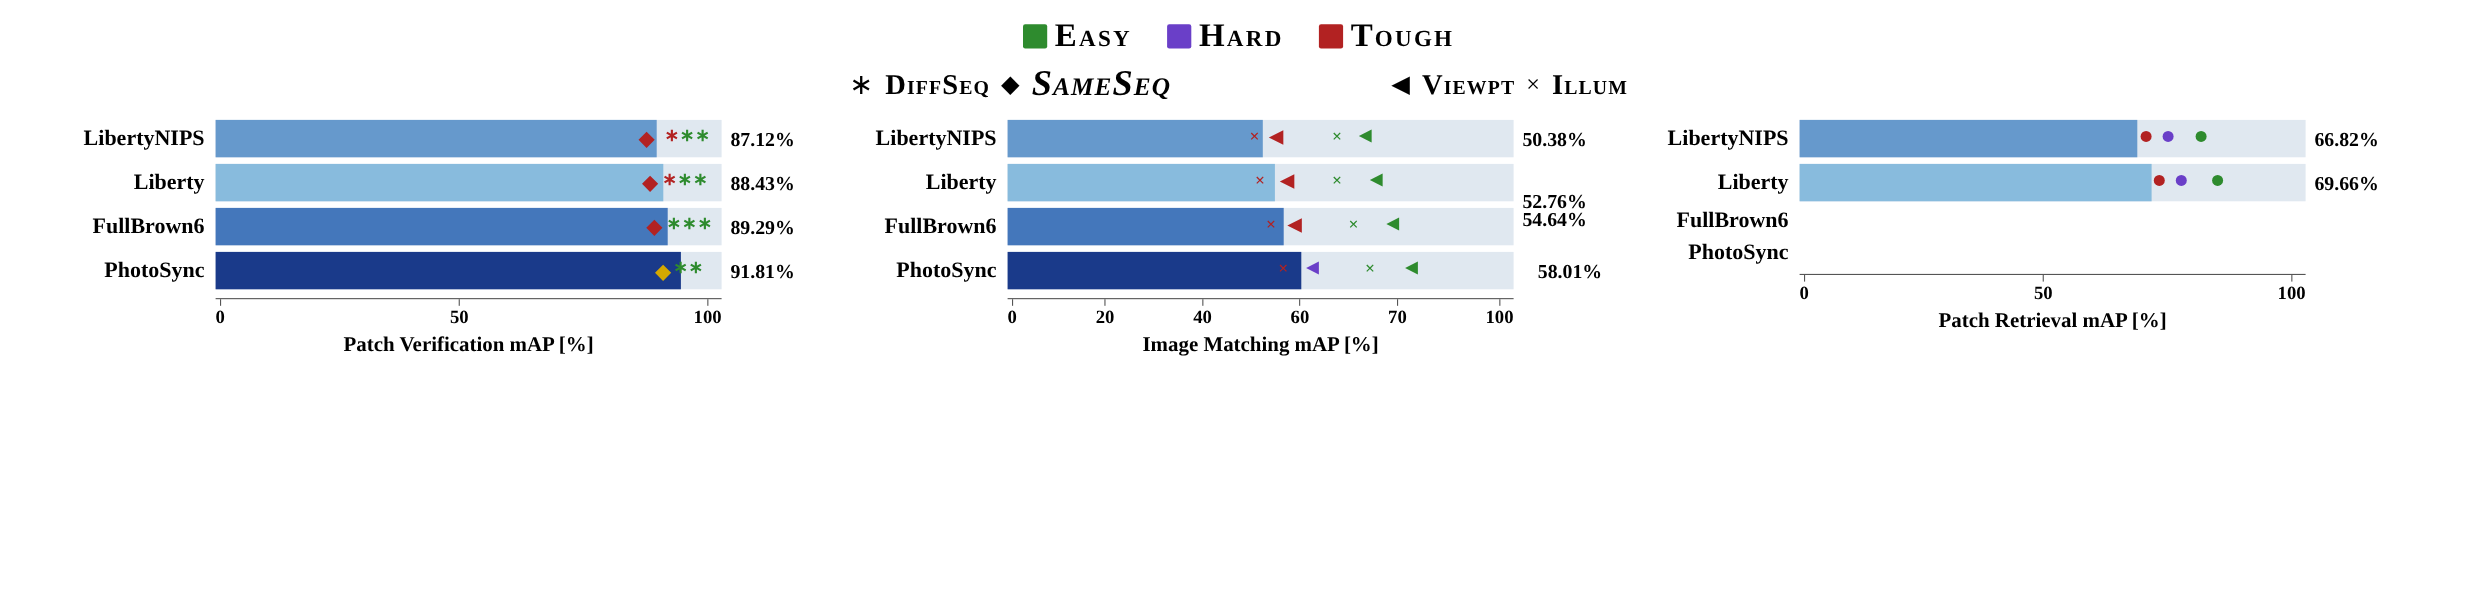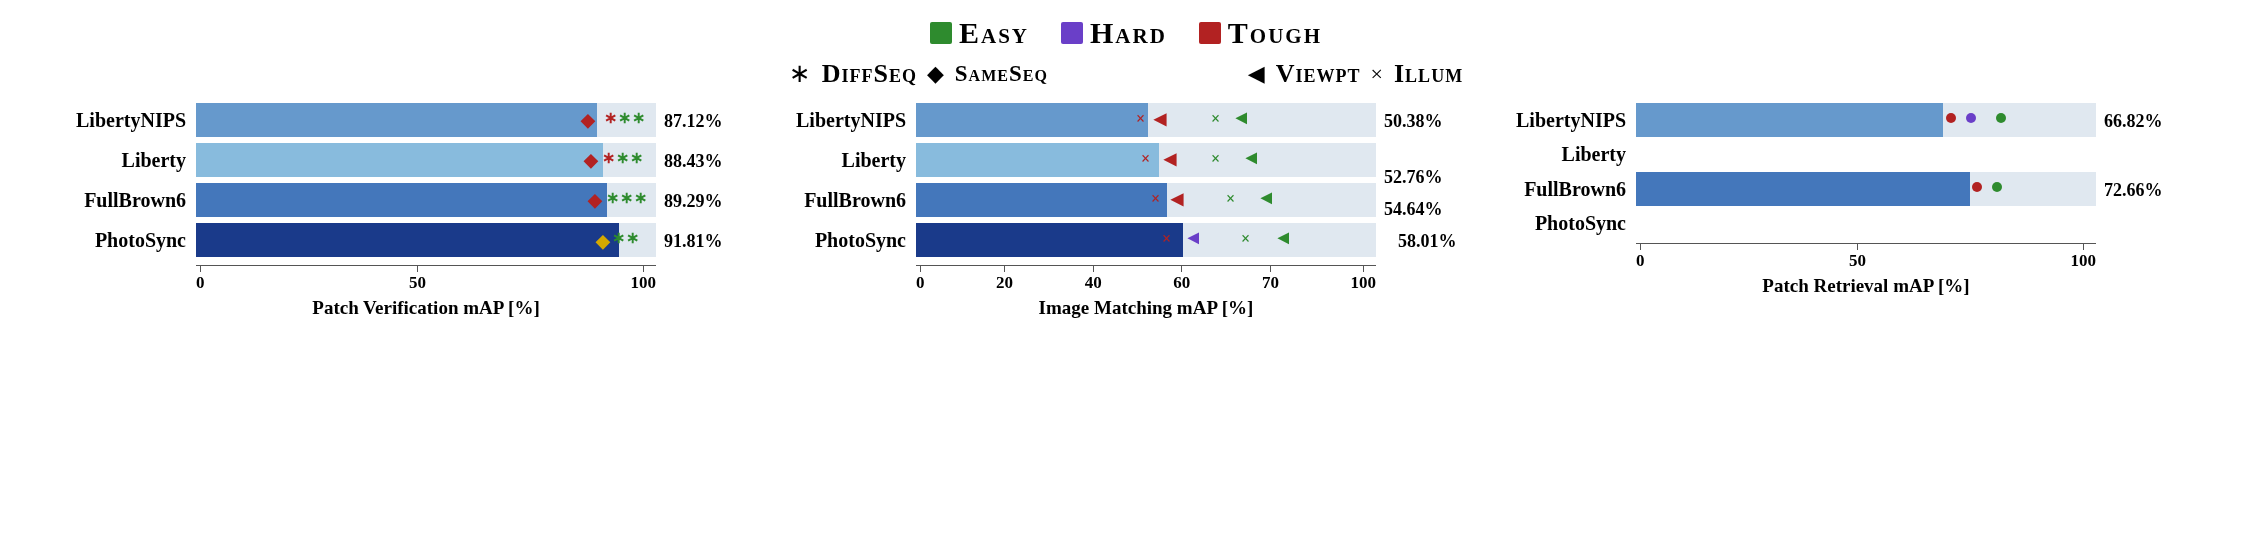--- a/index.html
+++ b/index.html
@@ -185,21 +185,21 @@
     <span class="legend-dot" style="background:#b22222;"></span>
     <span style="font-size:30px; font-variant:small-caps; font-weight:bold; letter-spacing:2px;">Tough</span>
   </div>
 </div>
 
 <div class="subtitle-row">
   <div class="subtitle-left">
     <span style="font-size:26px;">∗</span>
     <span style="font-size:26px; font-variant:small-caps; font-weight:bold; letter-spacing:1px;text-align:center;">DiffSeq</span>
     <span style="font-size:22px;">◆</span>
-    <span style="font-size:23px; font-variant:small-caps; font-weight:bold; letter-spacing:1px;">SameSeq</span>
+    <span style="font-size:33px; font-variant:small-caps; font-weight:bold; letter-spacing:1px;font-style:italic;">SameSeq</span>
   </div>
   <div class="subtitle-right">
     <span style="font-size:22px;">◀</span>
     <span style="font-size:26px; font-variant:small-caps; font-weight:bold; letter-spacing:1px;">Viewpt</span>
     <span style="font-size:22px;">×</span>
     <span style="font-size:26px; font-variant:small-caps; font-weight:bold; letter-spacing:1px;">Illum</span>
   </div>
 </div>
 
 <div class="charts-row">
@@ -309,21 +309,21 @@
       </div>
       <div class="bar-row">
         <span class="bar-label">FullBrown6</span>
         <div class="bar-wrapper" style="width:460px;">
           <div class="bar-bg" style="width:460px; background:#e0e8f0;"></div>
           <div class="bar-fill" style="width:251px; background:#4477bb; height:34px;"></div>
           <span class="marker" style="left:235px; top:8px; color:#b22222; font-size:16px;">×</span>
           <span class="marker" style="left:255px; top:8px; color:#b22222; font-size:16px;">◀</span>
           <span class="marker" style="left:310px; top:8px; color:#2e8b2e; font-size:16px;">×</span>
           <span class="marker" style="left:345px; top:8px; color:#2e8b2e; font-size:14px;">◀</span>
-          <span class="bar-value" style="left:462px; top:16px;">54.64%</span>
+          <span class="bar-value" style="left:462px; top:0;">54.64%</span>
         </div>
       </div>
       <div class="bar-row">
         <span class="bar-label">PhotoSync</span>
         <div class="bar-wrapper" style="width:460px;">
           <div class="bar-bg" style="width:460px; background:#e0e8f0;"></div>
           <div class="bar-fill" style="width:267px; background:#1a3a8a; height:34px;"></div>
           <span class="marker" style="left:246px; top:8px; color:#b22222; font-size:16px;">×</span>
           <span class="marker" style="left:272px; top:8px; color:#6a3fc8; font-size:14px;">◀</span>
           <span class="marker" style="left:325px; top:8px; color:#2e8b2e; font-size:16px;">×</span>
@@ -375,30 +375,31 @@
           <div class="bar-bg" style="width:460px; background:#e0e8f0;"></div>
           <div class="bar-fill" style="width:307px; background:#6699cc; height:34px;"></div>
           <span class="marker" style="left:310px; top:10px; color:#b22222; font-size:16px; border-radius:50%; background:#b22222; width:10px; height:10px; display:inline-block;"></span>
           <span class="marker" style="left:330px; top:10px; color:#6a3fc8; font-size:16px; border-radius:50%; background:#6a3fc8; width:10px; height:10px; display:inline-block;"></span>
           <span class="marker" style="left:360px; top:10px; color:#2e8b2e; font-size:16px; border-radius:50%; background:#2e8b2e; width:10px; height:10px; display:inline-block;"></span>
           <span class="bar-value" style="left:462px; top:8px;">66.82%</span>
         </div>
       </div>
       <div class="bar-row">
         <span class="bar-label">Liberty</span>
+        <div class="bar-wrapper" style="width:460px;">
+          <div class="bar-bg" style="width:460px; background:#e0e8f0;"></div>
+          <div class="bar-fill" style="width:320px; background:#88bbdd; height:34px;"></div>
+          <span class="marker" style="left:322px; top:10px; color:#b22222; border-radius:50%; background:#b22222; width:10px; height:10px; display:inline-block;"></span>
+          <span class="marker" style="left:342px; top:10px; color:#6a3fc8; border-radius:50%; background:#6a3fc8; width:10px; height:10px; display:inline-block;"></span>
+          <span class="marker" style="left:375px; top:10px; color:#2e8b2e; border-radius:50%; background:#2e8b2e; width:10px; height:10px; display:inline-block;"></span>
+          <span class="bar-value" style="left:462px; top:8px;">69.66%</span>
+        </div>
       </div>
       <div class="bar-row">
         <span class="bar-label">FullBrown6</span>
-        <div class="bar-wrapper" style="width:460px;">
-          <div class="bar-bg" style="width:460px; background:#e0e8f0;"></div>
-          <div class="bar-fill" style="width:334px; background:#4477bb; height:34px;"></div>
-          <span class="marker" style="left:336px; top:10px; color:#b22222; border-radius:50%; background:#b22222; width:10px; height:10px; display:inline-block;"></span>
-          <span class="marker" style="left:356px; top:10px; color:#2e8b2e; border-radius:50%; background:#2e8b2e; width:10px; height:10px; display:inline-block;"></span>
-          <span class="bar-value" style="left:462px; top:8px;">72.66%</span>
-        </div>
       </div>
       <div class="bar-row">
         <span class="bar-label">PhotoSync</span>
       </div>
     </div>
     <div class="axis-row">
       <div class="axis-spacer"></div>
       <div style="width:460px;">
         <div class="axis-line"></div>
         <div class="axis-ticks" style="width:460px; display:flex; justify-content:space-between;">

